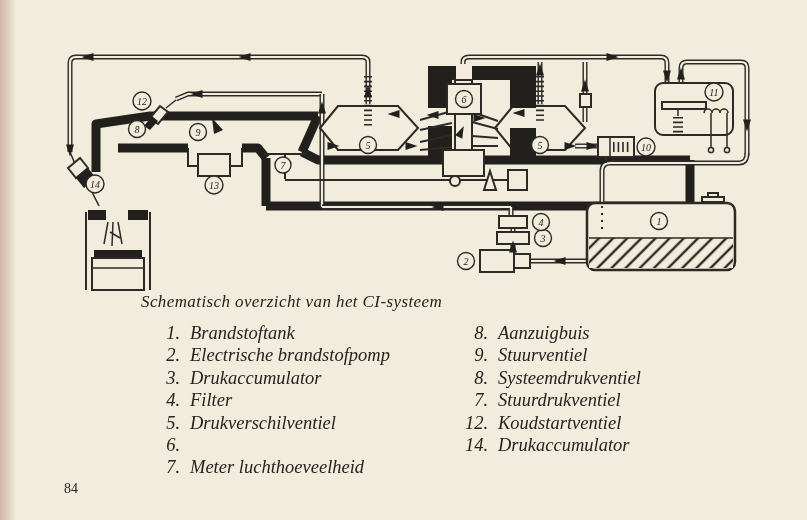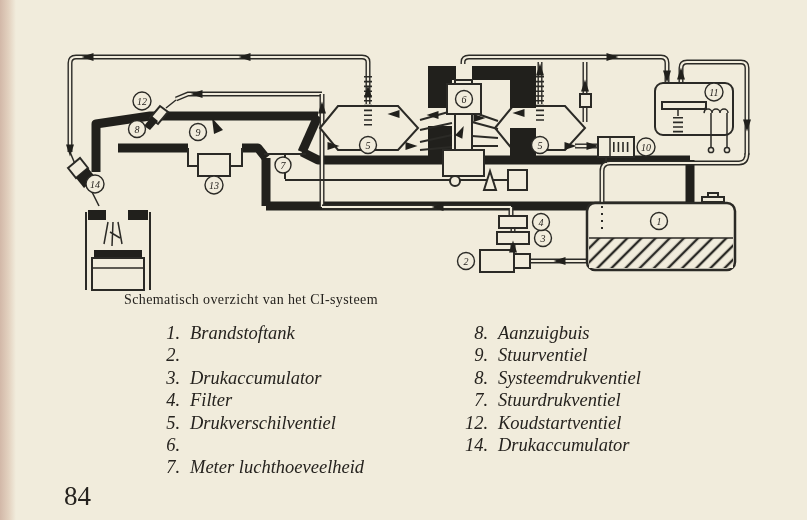--- a/index.html
+++ b/index.html
@@ -1,28 +1,28 @@
 <!DOCTYPE html>
 <html><head>
 <meta charset="utf-8">
 <style>
   html,body{margin:0;padding:0;background:#8a8378;}
   .page{position:relative;width:807px;height:520px;background:#f1ecdc;overflow:hidden;
         font-family:"Liberation Serif",serif;color:#26231f;}
   .gutter{position:absolute;left:0;top:0;bottom:0;width:16px;
           background:linear-gradient(90deg,#d2b8a8 0%,#e3d2c0 55%,rgba(241,236,220,0) 100%);}
   .diagram{position:absolute;left:0;top:0;}
-  .caption{position:absolute;left:124px;top:292px;font-size:14px;
+  .caption{position:absolute;left:141px;top:292px;font-style:italic;font-size:17px;
            letter-spacing:.4px;white-space:nowrap;}
   .legend{position:absolute;left:142px;top:322px;display:flex;}
   .col{display:flex;flex-direction:column;}
   .col-left{width:308px;}
   .lrow{display:flex;font-style:italic;font-size:18.5px;line-height:22.4px;}
   .num{width:38px;text-align:right;margin-right:10px;flex:none;}
-  .pagenum{position:absolute;left:64px;top:481px;font-size:27px;}
+  .pagenum{position:absolute;left:64px;top:481px;font-size:14px;}
   
   .duct{fill:none;stroke:#21201c;stroke-width:9;stroke-linejoin:round;}
   .thin{fill:none;stroke:#2b2a26;stroke-width:2;}
   .thin15{fill:none;stroke:#2b2a26;stroke-width:1.5;}
   .po{fill:none;stroke:#2b2a26;stroke-width:5;}
   .pi{fill:none;stroke:#f1ecdc;stroke-width:2.2;}
   .ar{fill:#21201c;stroke:none;}
   .blk{fill:#21201c;stroke:none;}
   .cream{fill:#f1ecdc;}
   .spring{stroke:#2b2a26;stroke-width:8;stroke-dasharray:1.6 3.2;fill:none;}
@@ -282,20 +282,21 @@
   <div class="caption">Schematisch overzicht van het CI-systeem</div>
 
   <div class="legend">
     <div class="col col-left">
       <div class="lrow">
         <span class="num">1.</span>
         <span>Brandstoftank</span>
         </div>
       <div class="lrow">
         <span class="num">2.</span>
+        <span>Electrische brandstofpomp</span>
         </div>
       <div class="lrow">
         <span class="num">3.</span>
         <span>Drukaccumulator</span>
         </div>
       <div class="lrow">
         <span class="num">4.</span>
         <span>Filter</span>
         </div>
       <div class="lrow">

